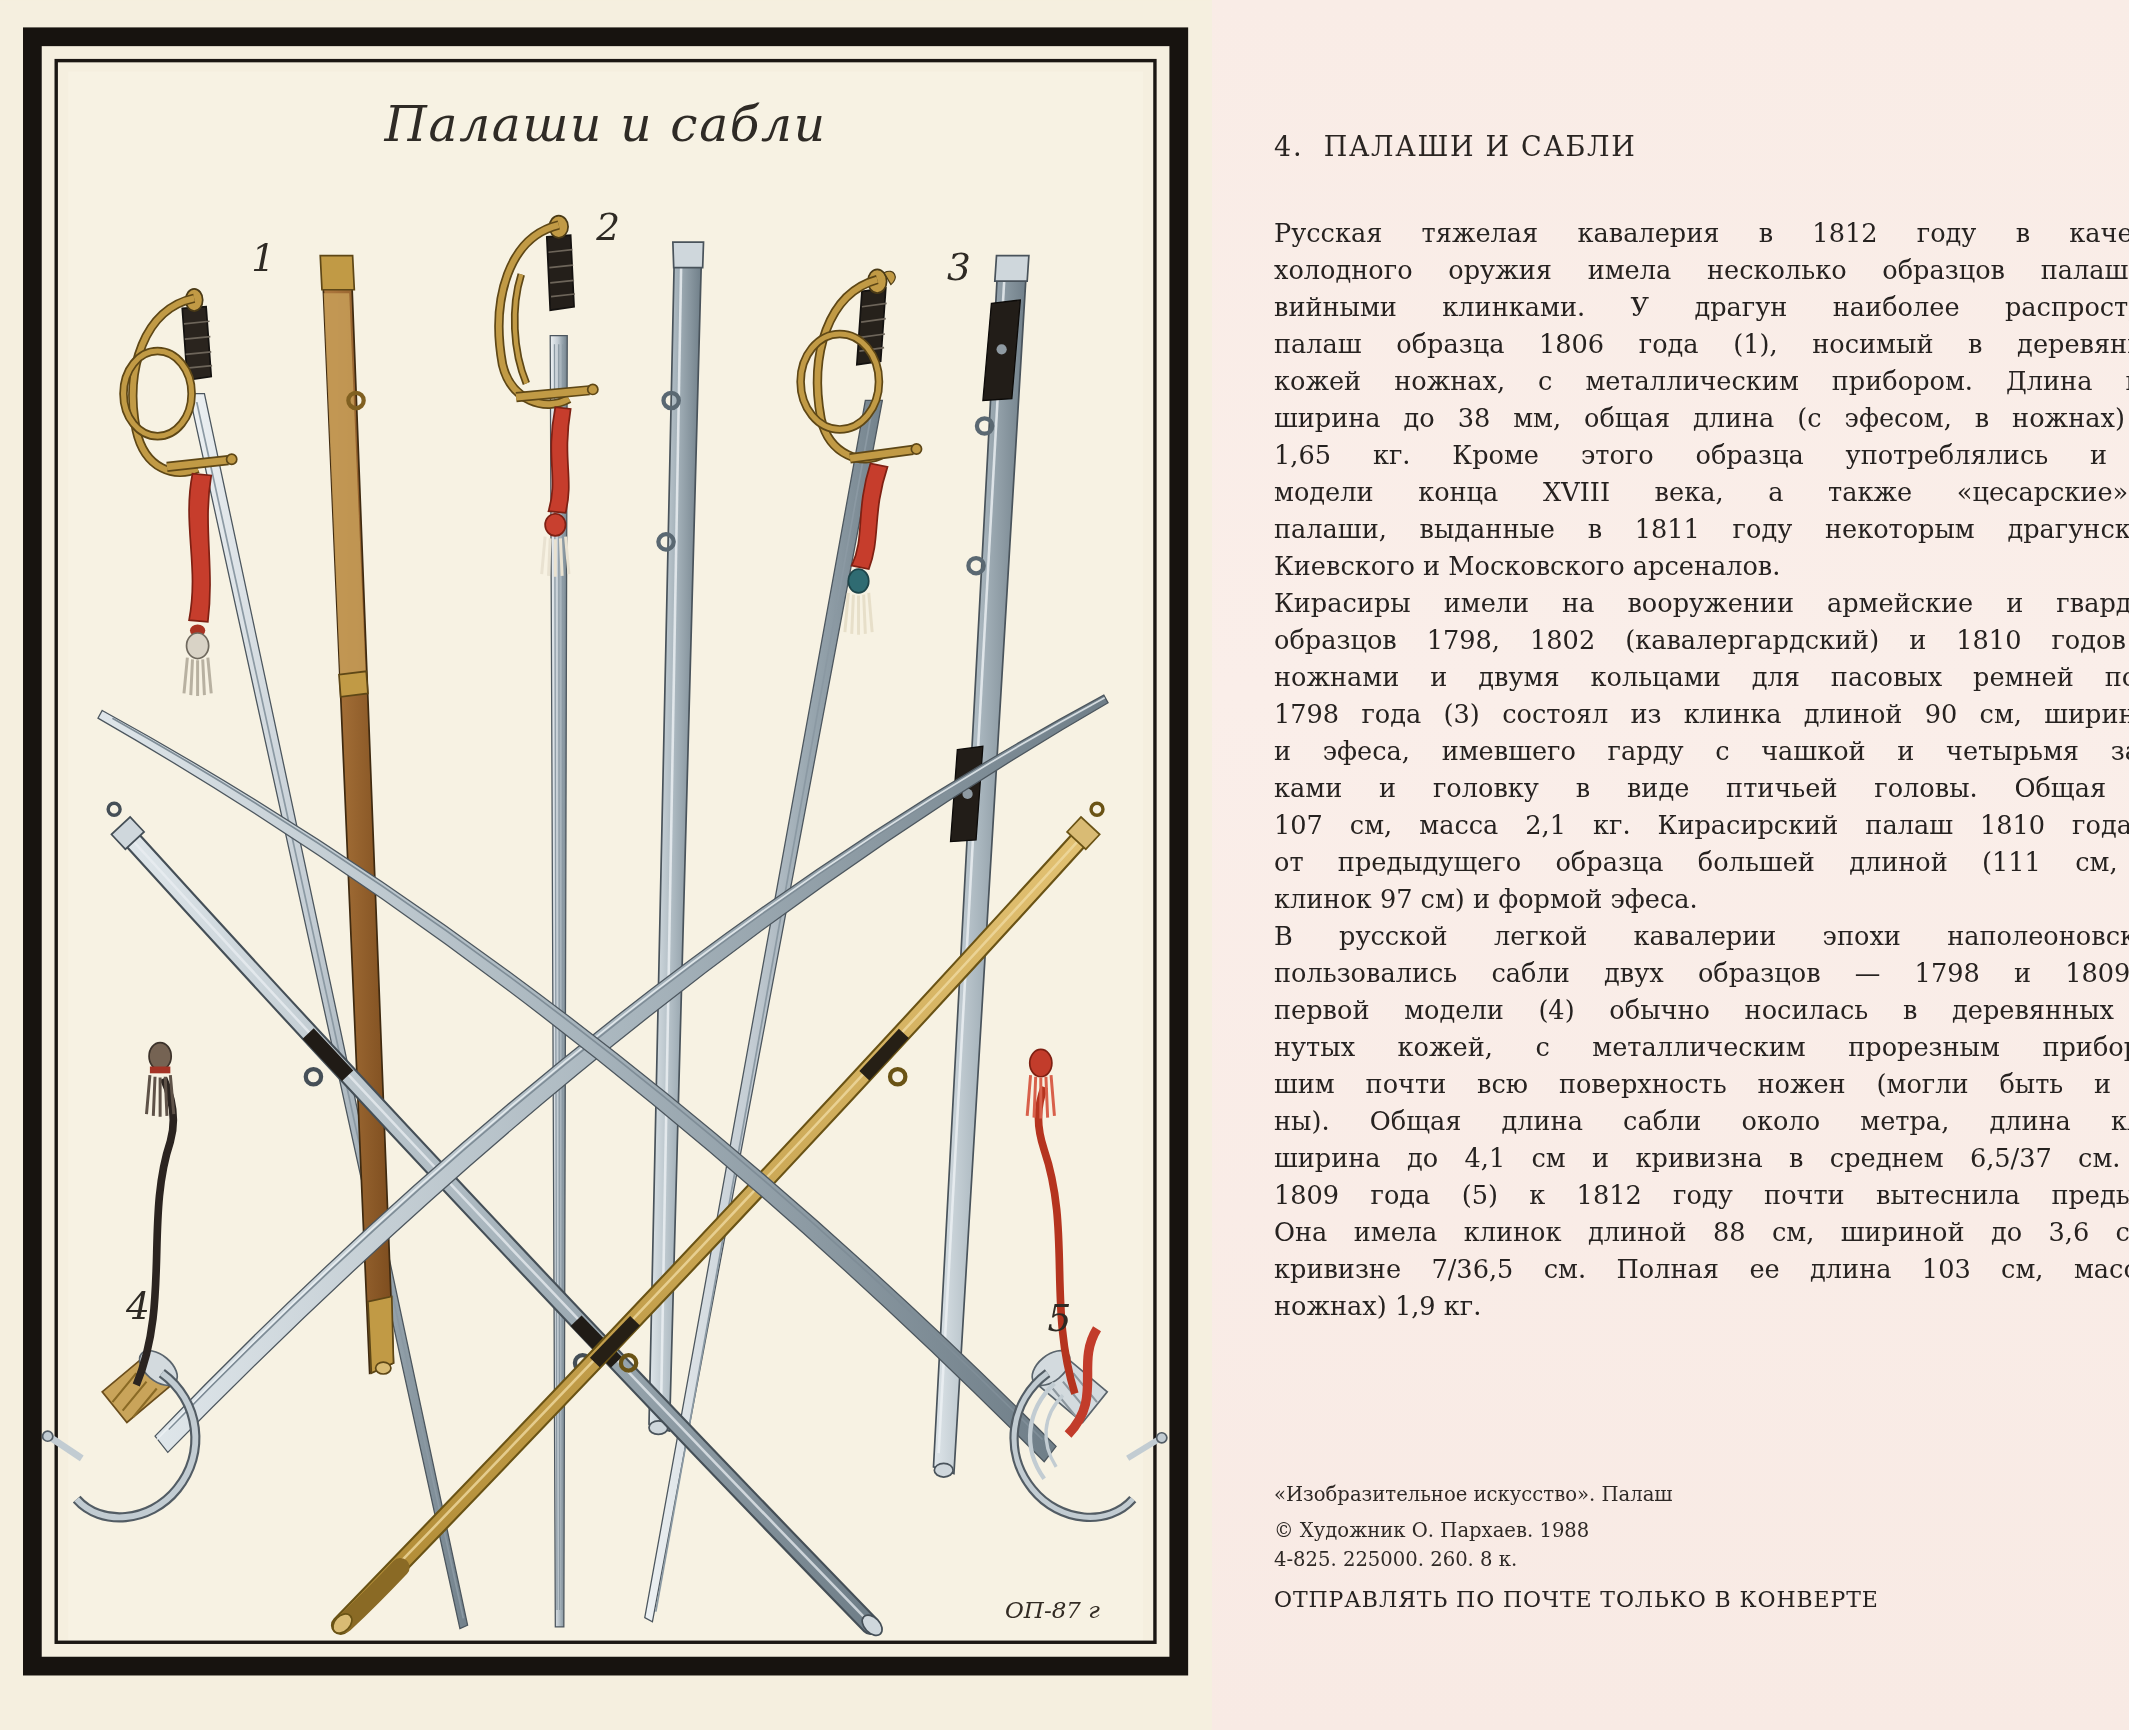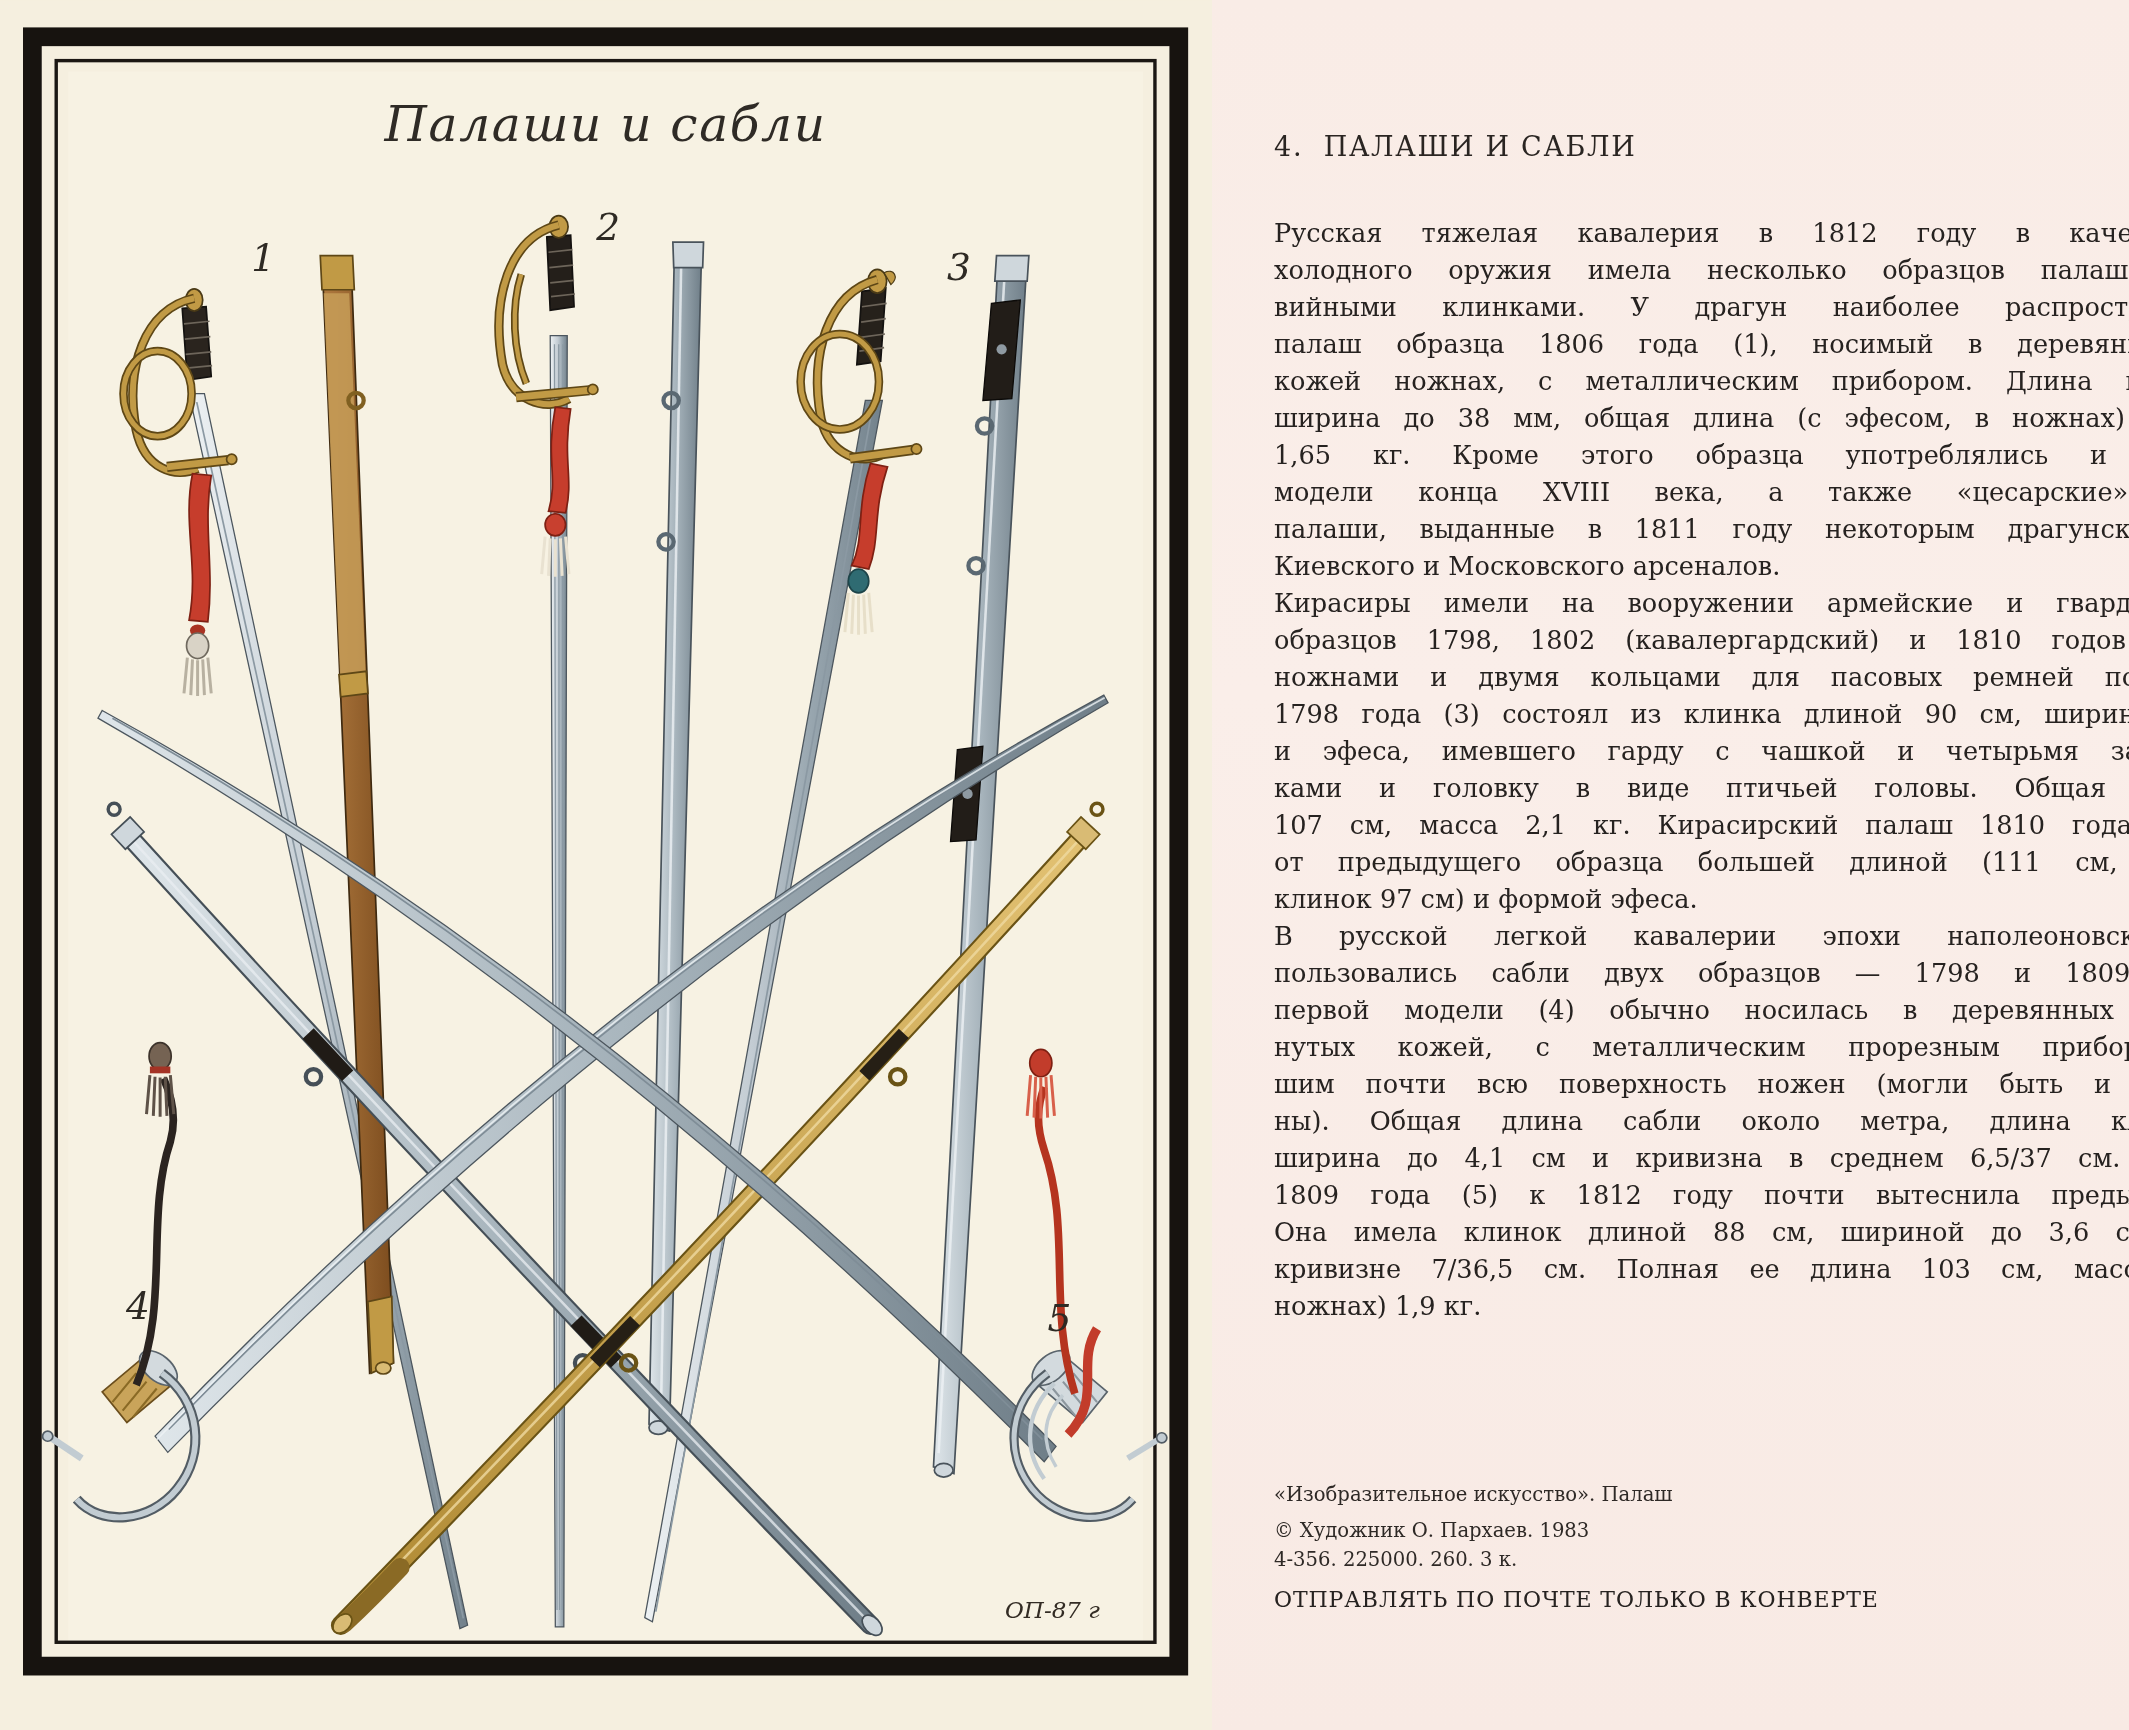--- a/index.html
+++ b/index.html
@@ -255,19 +255,19 @@
         <div class="tline">нутых кожей, с металлическим прорезным прибором, покрывав-</div>
         <div class="tline">шим почти всю поверхность ножен (могли быть и стальные нож-</div>
         <div class="tline">ны). Общая длина сабли около метра, длина клинка 87 см,</div>
         <div class="tline">ширина до 4,1 см и кривизна в среднем 6,5/37 см. Сабля образца</div>
         <div class="tline">1809 года (5) к 1812 году почти вытеснила предыдущую модель.</div>
         <div class="tline">Она имела клинок длиной 88 см, шириной до 3,6 см при средней</div>
         <div class="tline">кривизне 7/36,5 см. Полная ее длина 103 см, масса (в стальных</div>
         <div class="tline tlast">ножнах) 1,9 кг.</div>
       </div>
     <div class="imprint-line" id="imp-pub">«Изобразительное искусство». Палаш</div>
-    <div class="imprint-line" id="imp-cop">© Художник О. Пархаев. 1983</div>
-    <div class="imprint-line" id="imp-code">4-356. 225000. 260. 3 к.</div>
+    <div class="imprint-line" id="imp-cop">© Художник О. Пархаев. 1988</div>
+    <div class="imprint-line" id="imp-code">4-825. 225000. 260. 8 к.</div>
     <div class="imprint-line" id="imp-postal">ОТПРАВЛЯТЬ ПО ПОЧТЕ ТОЛЬКО В КОНВЕРТЕ</div>
   </div>
 
 </div>
 
 
 </body></html>

